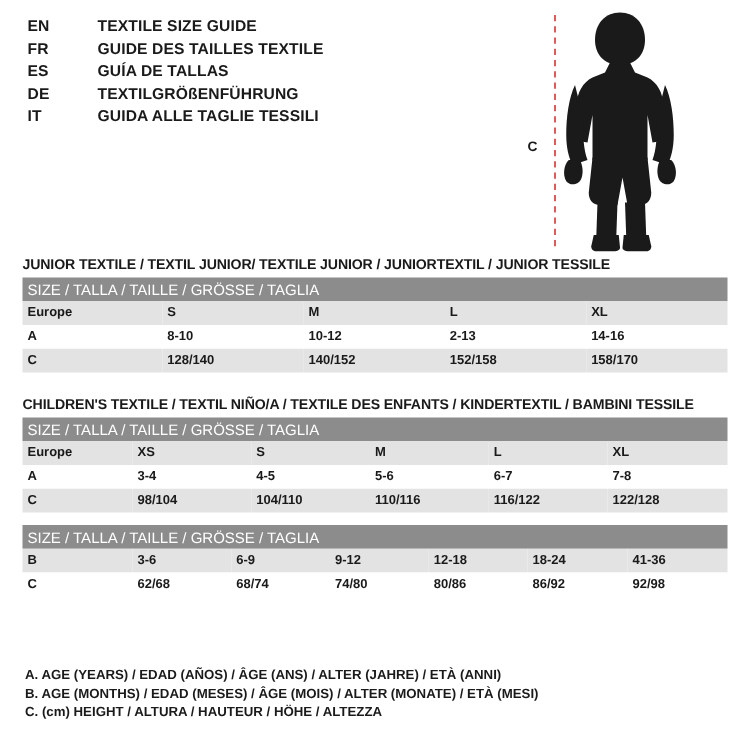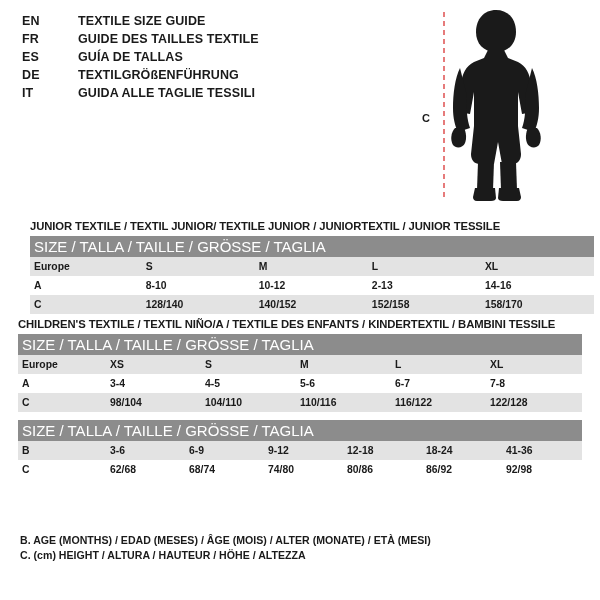--- a/index.html
+++ b/index.html
@@ -91,21 +91,21 @@
     padding: 2px 0 2px 4px;
     height: 15px;
     vertical-align: middle;
     white-space: nowrap;
     font-weight: bold;
   }
   tr.head-row td {
     background: #8c8c8c;
     color: #ffffff;
     font-weight: normal;
-    font-size: 15px;
+    font-size: 12px;
   }
   tr.shade td {
     background: #e3e3e3;
   }
   tr.plain td {
     background: #ffffff;
   }
   td.label-col {
     width: 88px;
   }
@@ -179,21 +179,21 @@
 
         <path d="M78 154 L94 154 L95 182 L79 182 Z"></path>
 
         <path d="M53 180 L73 180 L74 190 C74 192 72 193 69 193 L55 193 C52 193 51 191 51 189 Z"></path>
 
         <path d="M77 180 L97 180 L99 189 C99 191 98 193 95 193 L81 193 C78 193 76 192 76 190 Z"></path>
       </g>
     </svg>
   </div>
 
-  <div class="section" style="top:220px;margin-left:12px;">
+  <div class="section" style="top:206px;">
     <div class="section-title">JUNIOR TEXTILE / TEXTIL JUNIOR/ TEXTILE JUNIOR / JUNIORTEXTIL / JUNIOR TESSILE</div>
     <table class="size-table">
       <colgroup>
         <col style="width:88px">
           <col style="width:89px">
           <col style="width:89px">
           <col style="width:89px">
           <col style="width:89px">
       </colgroup>
       <tbody>
@@ -299,17 +299,18 @@
           <td>74/80</td>
           <td>80/86</td>
           <td>86/92</td>
           <td>92/98</td>
         </tr>
       </tbody>
     </table>
   </div>
 
   <div class="legend">
+    <div>A. AGE (YEARS) / EDAD (AÑOS) / ÂGE (ANS) / ALTER (JAHRE) / ETÀ (ANNI)</div>
     <div>B. AGE (MONTHS) / EDAD (MESES) / ÂGE (MOIS) / ALTER (MONATE) / ETÀ (MESI)</div>
     <div>C. (cm) HEIGHT / ALTURA / HAUTEUR / HÖHE / ALTEZZA</div>
   </div>
 
 </div>
 
 </body></html>

